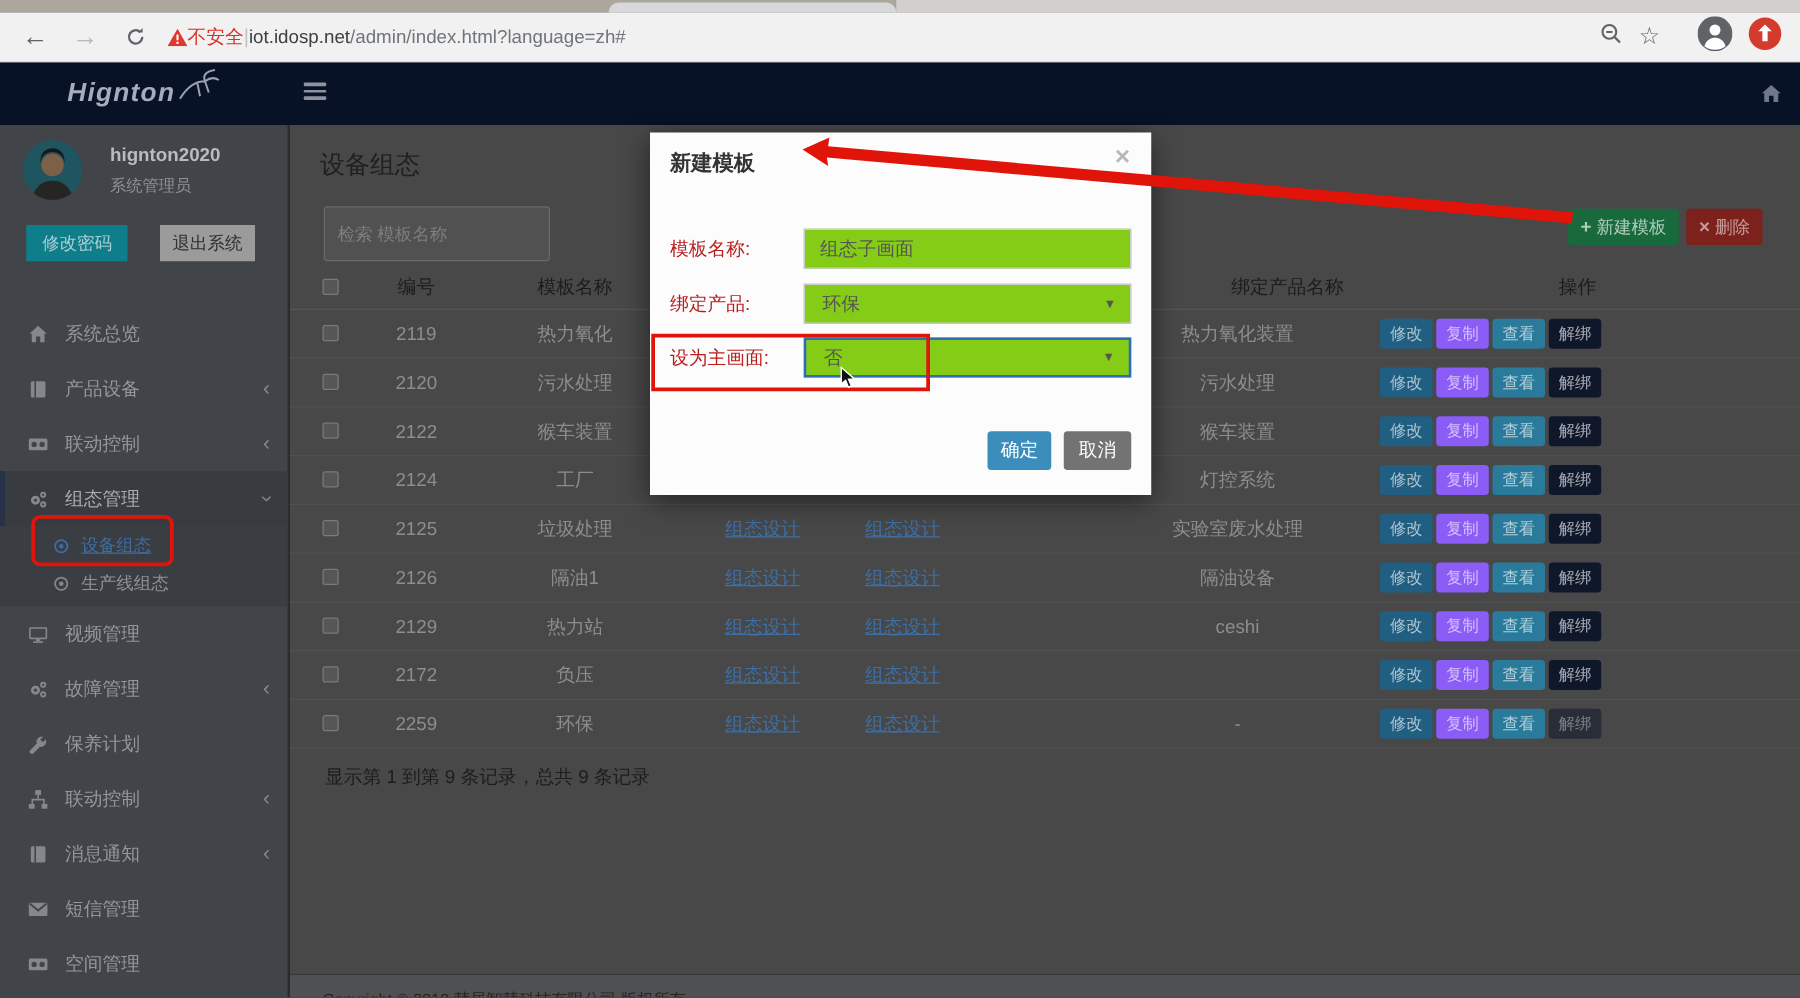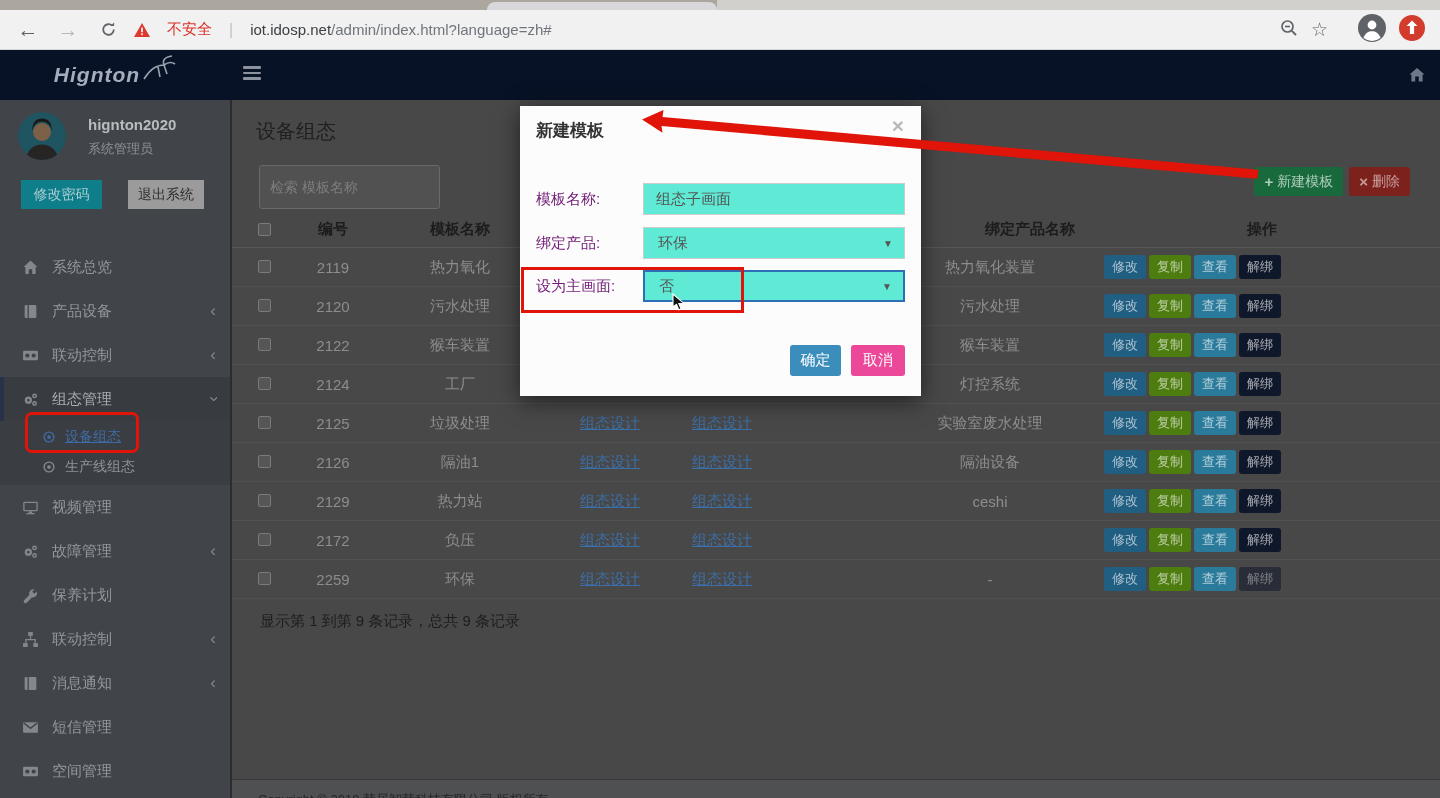--- a/index.html
+++ b/index.html
@@ -8,21 +8,21 @@
 
   
   .browser{position:absolute;top:0;left:0;right:0;height:50px;z-index:5}
   .tabstrip{position:absolute;top:0;left:0;right:0;height:10px;background:#aba79f}
   .tabstrip .right{position:absolute;top:0;left:717px;right:0;height:10px;background:#d2d0cc}
   .tab{position:absolute;left:487px;top:2px;width:230px;height:8px;background:#d8d8da;border-radius:8px 8px 0 0}
   .toolbar{position:absolute;top:10px;left:0;right:0;height:40px;background:#f1f1f2;border-bottom:1px solid #d6d6d6;display:flex;align-items:center}
   .nav-ic{width:40px;text-align:center;font-size:21px;color:#5f6368;line-height:40px}
   .nav-ic.disabled{color:#b6b9bc}
   .toolbar .reload{width:40px;display:flex;justify-content:center}
-  .addr{display:flex;align-items:center;gap:17px;margin-left:6px;font-size:15px}
+  .addr{display:flex;align-items:center;gap:0;margin-left:6px;font-size:15px}
   .notsecure{color:#d93025}
   .addr .sep{color:#c2c2c2;font-size:16px}
   .url{color:#70757a}
   .url b{color:#3c4043;font-weight:normal}
   .tb-right{margin-left:auto;display:flex;align-items:center;gap:12px;padding-right:14px}
   .star{font-size:19px;color:#5f6368;line-height:40px}
 
   
   .appbar{position:absolute;top:50px;left:0;right:0;height:50px;background:#081226;z-index:5}
   .logo{position:absolute;left:0;top:0;width:230px;height:50px;display:flex;align-items:center;justify-content:center;color:#a5adbc;font-size:21px;font-weight:bold;font-style:italic;letter-spacing:1px}
@@ -56,53 +56,53 @@
   .content{position:absolute;left:232px;top:100px;right:0;bottom:19px;background:#484848;z-index:3}
   .page-title{position:absolute;left:24px;top:18px;font-size:20px;color:#1f1f1f;font-weight:500}
   .search{position:absolute;left:27px;top:65px;width:181px;height:44px;background:#515151;border:1px solid #696969;border-radius:3px;color:#a8a8a8;font-size:14px;padding:0 10px;font-family:inherit}
   .search::placeholder{color:#7e7e7e}
   .topbtns{position:absolute;top:67px;right:30px;display:flex;gap:6px}
   .btn-new,.btn-del{height:29px;border:none;border-radius:3px;font-size:14px;padding:0 10px;display:flex;align-items:center;gap:4px;font-family:inherit;cursor:pointer}
   .btn-new{background:#186a3c;color:rgba(255,255,255,.65)}
   .btn-del{background:#7d211c;color:rgba(255,255,255,.55)}
   .btn-new .pfx,.btn-del .pfx{font-weight:bold;font-size:15px}
 
-  .thead{position:absolute;left:0;right:0;top:112px;height:36px;font-weight:bold;color:#1c1c1c;font-size:15px;border-bottom:1px solid #575757}
+  .thead{position:absolute;left:0;right:0;top:112px;height:36px;font-weight:normal;color:#1c1c1c;font-size:15px;border-bottom:1px solid #575757}
   .cell{position:absolute;top:0;height:100%;display:flex;align-items:center;justify-content:center;text-align:center}
   .h-id{left:54px;width:94px}.h-name{left:148px;width:160px}
   .h-prod{left:598px;width:400px}.h-act{left:930px;width:200px}
   .cbx{position:absolute;left:26px;top:50%;margin-top:-7px;width:13px;height:13px;background:#565656;border:1px solid #7a7a7a;border-radius:2px}
   #rows{position:absolute;left:0;right:0;top:148px}
   .trow{position:relative;height:39px;border-bottom:1px solid rgba(255,255,255,.05);font-size:15px;color:#8d8d8d}
   .c-id{left:54px;width:94px}.c-name{left:148px;width:160px}
   .c-l1{left:322px;width:112px}.c-l2{left:434px;width:112px}
   .c-prod{left:578px;width:360px}
   .c-act{position:absolute;left:872px;top:0;height:100%;display:flex;align-items:center;gap:3px}
   .c-link{color:#3c6fa6;text-decoration:underline;cursor:pointer}
   .abtn{padding:3px 8px;font-size:13px;border-radius:3px;color:rgba(255,255,255,.62);cursor:pointer}
-  .ab0{background:#205e82}.ab1{background:#4d7c0f}.ab2{background:#2a7b9b}.ab3{background:#0f172a}
+  .ab0{background:#205e82}.ab1{background:#8b5cf6}.ab2{background:#2a7b9b}.ab3{background:#0f172a}
   .abtn.disabled{opacity:.55}
   .summary{position:absolute;left:28px;top:512px;font-size:15px;color:#1d1d1d}
 
   
   .footer{position:absolute;left:232px;right:0;bottom:0;height:19px;background:#4e5051;border-top:1px solid #38383a;overflow:hidden;z-index:3}
   .footer span{display:block;margin:11px 0 0 26px;font-size:13px;color:#242424;white-space:nowrap}
 
   
   .modal{position:absolute;left:520px;top:106px;width:401px;height:290px;background:#fcfcfc;box-shadow:0 5px 22px rgba(0,0,0,.55);z-index:40}
   .m-title{position:absolute;left:16px;top:13px;font-size:17px;font-weight:bold;color:#333}
   .m-close{position:absolute;right:17px;top:9px;font-size:21px;color:#b9b9b9;font-weight:bold;cursor:pointer;line-height:1}
-  .m-label{position:absolute;left:16px;font-size:15px;color:#701a75;height:32px;display:flex;align-items:center}
-  .m-field{position:absolute;left:123px;width:262px;height:32px;background:#5eead4;border:1px solid #ccc;font-size:15px;color:#555}
+  .m-label{position:absolute;left:16px;font-size:15px;color:#b91c1c;height:32px;display:flex;align-items:center}
+  .m-field{position:absolute;left:123px;width:262px;height:32px;background:#84cc16;border:1px solid #ccc;font-size:15px;color:#555}
   .m-input{padding:0 12px;font-family:inherit;border-radius:0}
   .m-select{display:flex;align-items:center;padding-left:14px;cursor:pointer}
   .m-select .caret{position:absolute;right:11px;font-size:10px;color:#555}
   .m-select.focused{border:2px solid #2d6fb5}
   .m-ok{position:absolute;left:270px;top:239px;width:51px;height:31px;background:#3b8dbc;color:#fff;border:none;border-radius:3px;font-size:15px;font-family:inherit;cursor:pointer}
-  .m-cancel{position:absolute;left:331px;top:239px;width:54px;height:31px;background:#ec4899;color:#fff;border:none;border-radius:3px;font-size:15px;font-family:inherit;cursor:pointer}
+  .m-cancel{position:absolute;left:331px;top:239px;width:54px;height:31px;background:#737373;color:#fff;border:none;border-radius:3px;font-size:15px;font-family:inherit;cursor:pointer}
 
   
   .annot-arrow{position:absolute;left:0;top:0;width:1440px;height:798px;z-index:60;pointer-events:none}
   .box-sidebar{position:absolute;left:25px;top:412px;width:114px;height:41px;border:3px solid #e01408;border-radius:7px;z-index:60;pointer-events:none}
   .box-modal{position:absolute;left:521px;top:267px;width:223px;height:46px;border:3px solid #e01408;z-index:60;pointer-events:none}
   .cursor{position:absolute;left:672px;top:293px;z-index:70;pointer-events:none}
 </style>
 </head>
 <body>
 

